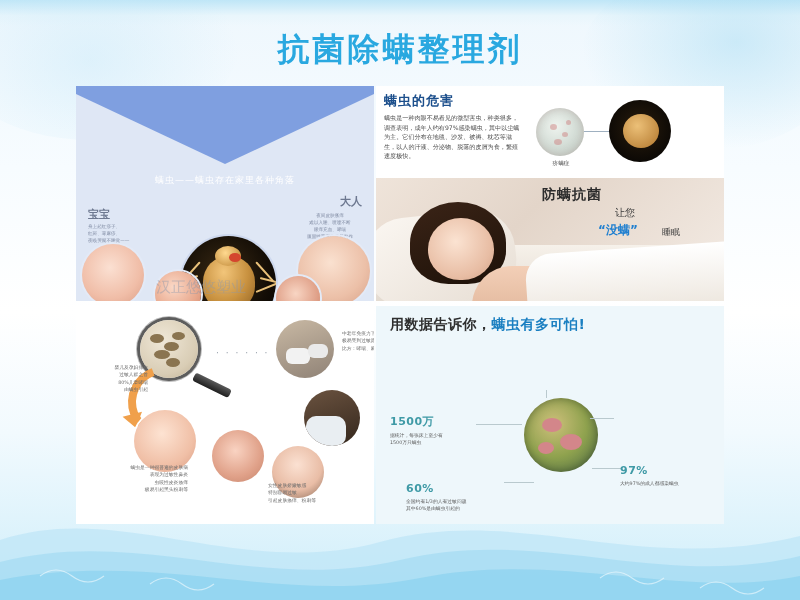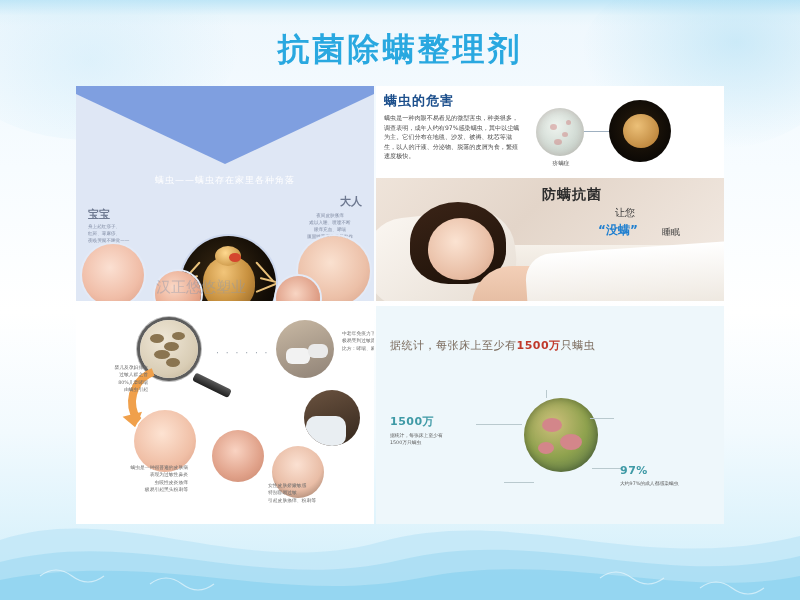--- a/index.html
+++ b/index.html
@@ -274,38 +274,43 @@
   <div class="bl-t3" style="white-space:pre-line">螨虫是一种很普遍的皮肤病
 表现为过敏性鼻炎
 虫咬性皮炎瘙痒
 极易引起黑头粉刺等</div>
   <div class="bl-t4" style="white-space:pre-line">女性皮肤娇嫩敏感
 特别容易过敏
 引起皮肤瘙痒、粉刺等</div>
 </div>
 
 <div class="panel" id="panel-br">
-  <div class="br-sub">
-    <span>据统计，每张床上至少有</span><span class="num">1500万</span><span>只螨虫</span>
+  <div class="br-title">
+    <span>用数据告诉你，</span><span class="hl">螨虫有多可怕!</span>
   </div>
 
   <div class="dish">
     <i class="germ" style="left:18px;top:20px;width:20px;height:14px"></i>
     <i class="germ" style="left:36px;top:36px;width:22px;height:16px"></i>
     <i class="germ" style="left:14px;top:44px;width:16px;height:12px"></i>
   </div>
 
   <div class="lead" style="left:170px;top:84px;width:1px;height:8px;background:#b9c9ce"></div>
   <div class="lead" style="left:100px;top:118px;width:46px;"></div>
   <div class="lead" style="left:214px;top:112px;width:24px;"></div>
   <div class="lead" style="left:128px;top:176px;width:30px;"></div>
   <div class="lead" style="left:216px;top:162px;width:30px;"></div>
 
   <div class="stat s1500">
     <div class="n">1500万</div>
     <div class="d" style="white-space:pre-line">据统计，每张床上至少有
 1500万只螨虫</div>
   </div>
+  <div class="stat s60">
+    <div class="n">60%</div>
+    <div class="d" style="white-space:pre-line">全国约有1/3的人有过敏问题
+其中60%是由螨虫引起的</div>
+  </div>
   <div class="stat s97">
     <div class="n">97%</div>
     <div class="d" style="white-space:pre-line">大约97%的成人都感染螨虫</div>
   </div>
 </div>
 
 </body></html>

